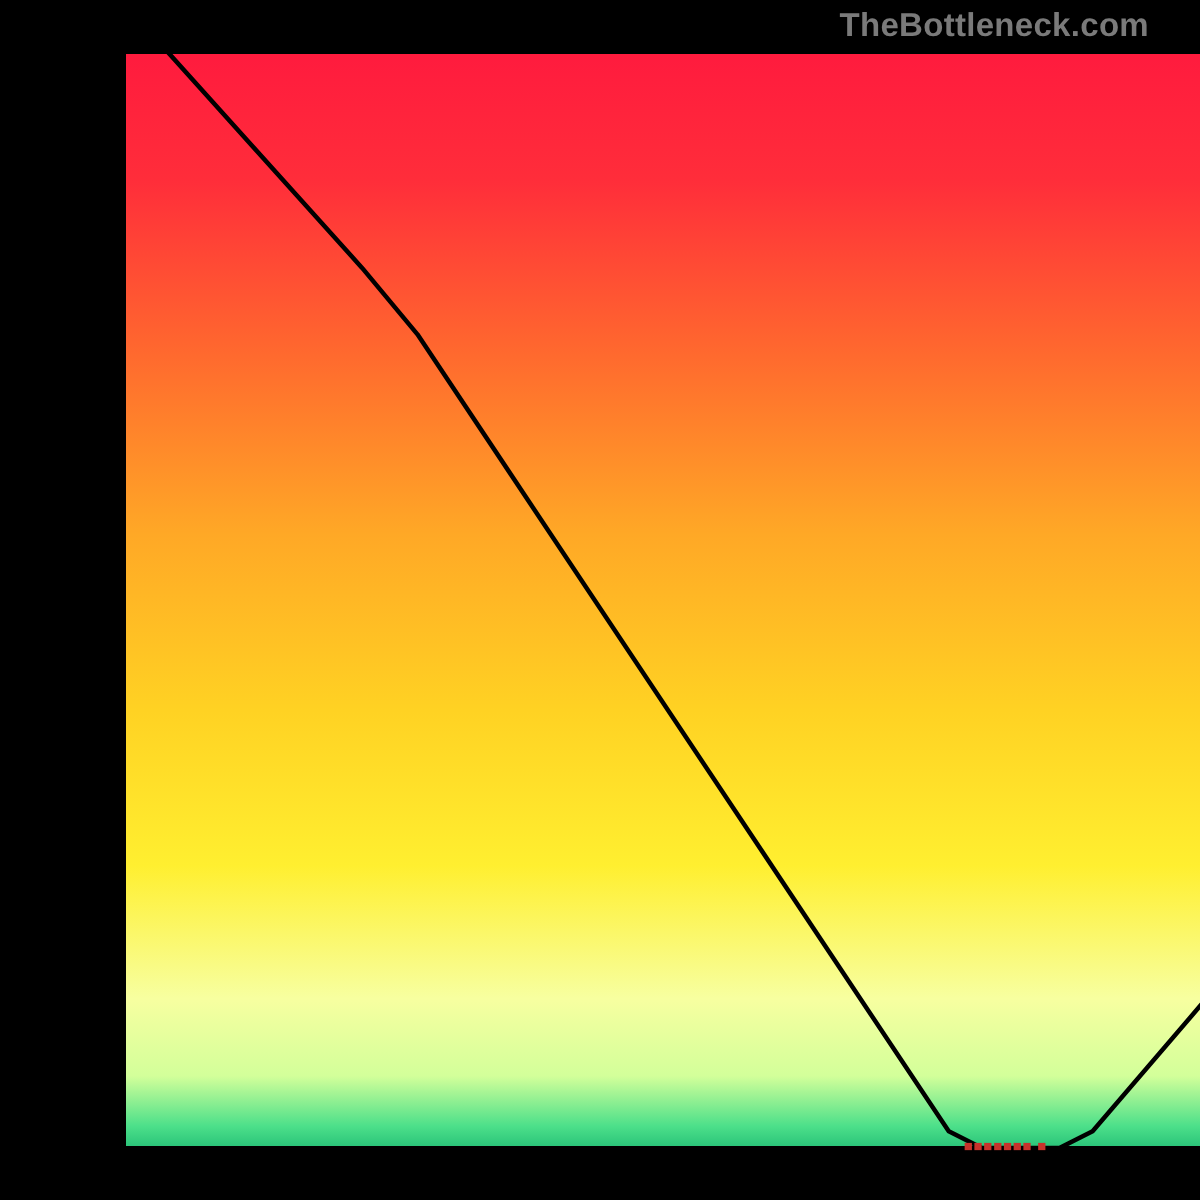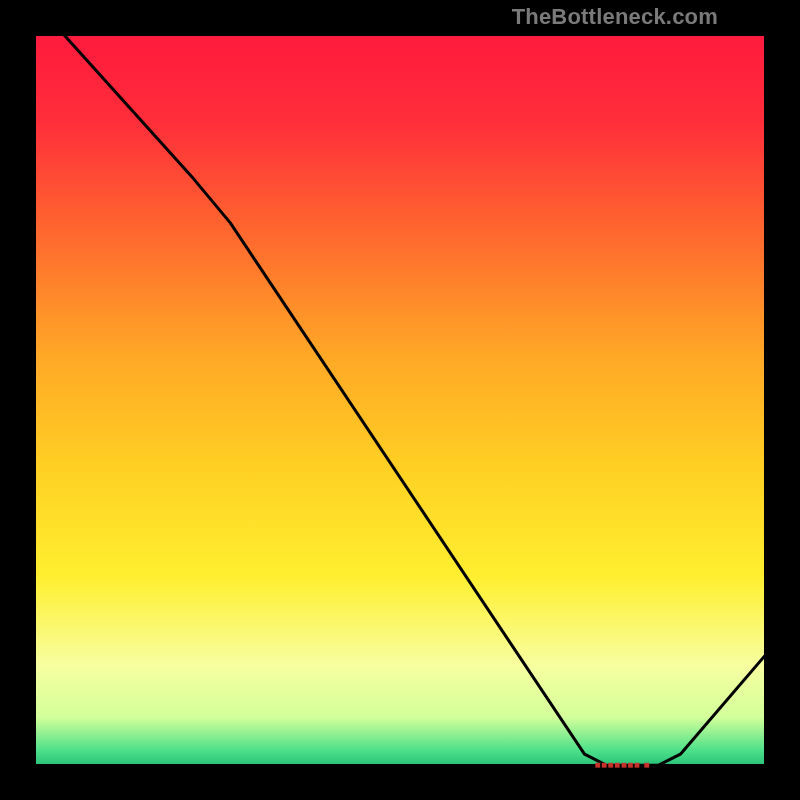--- a/index.html
+++ b/index.html
@@ -7,20 +7,21 @@
     padding: 0;
     width: 800px;
     height: 800px;
     background: #000;
     overflow: hidden;
   }
   .stage {
     position: relative;
     width: 732px;
     height: 800px;
+    margin-left: 48px;
   }
   svg {
     display: block;
   }
   .watermark {
     position: absolute;
     top: 4px;
     right: 14px;
     color: #7a7a7a;
     font-family: Arial, Helvetica, sans-serif;

